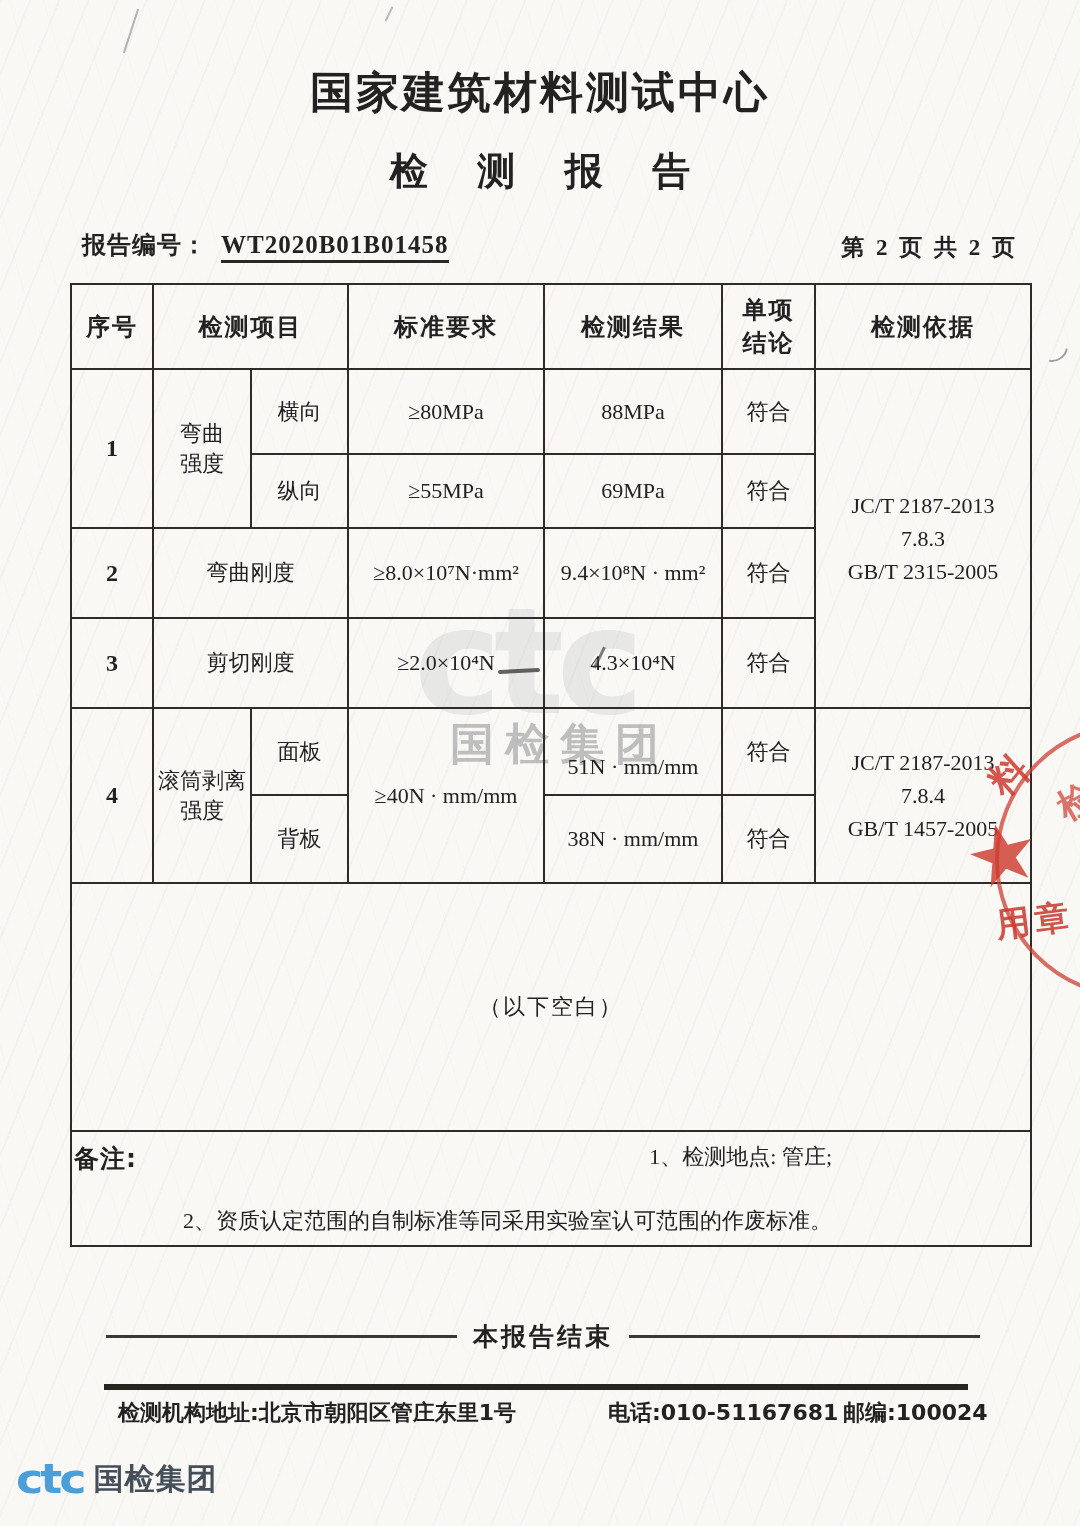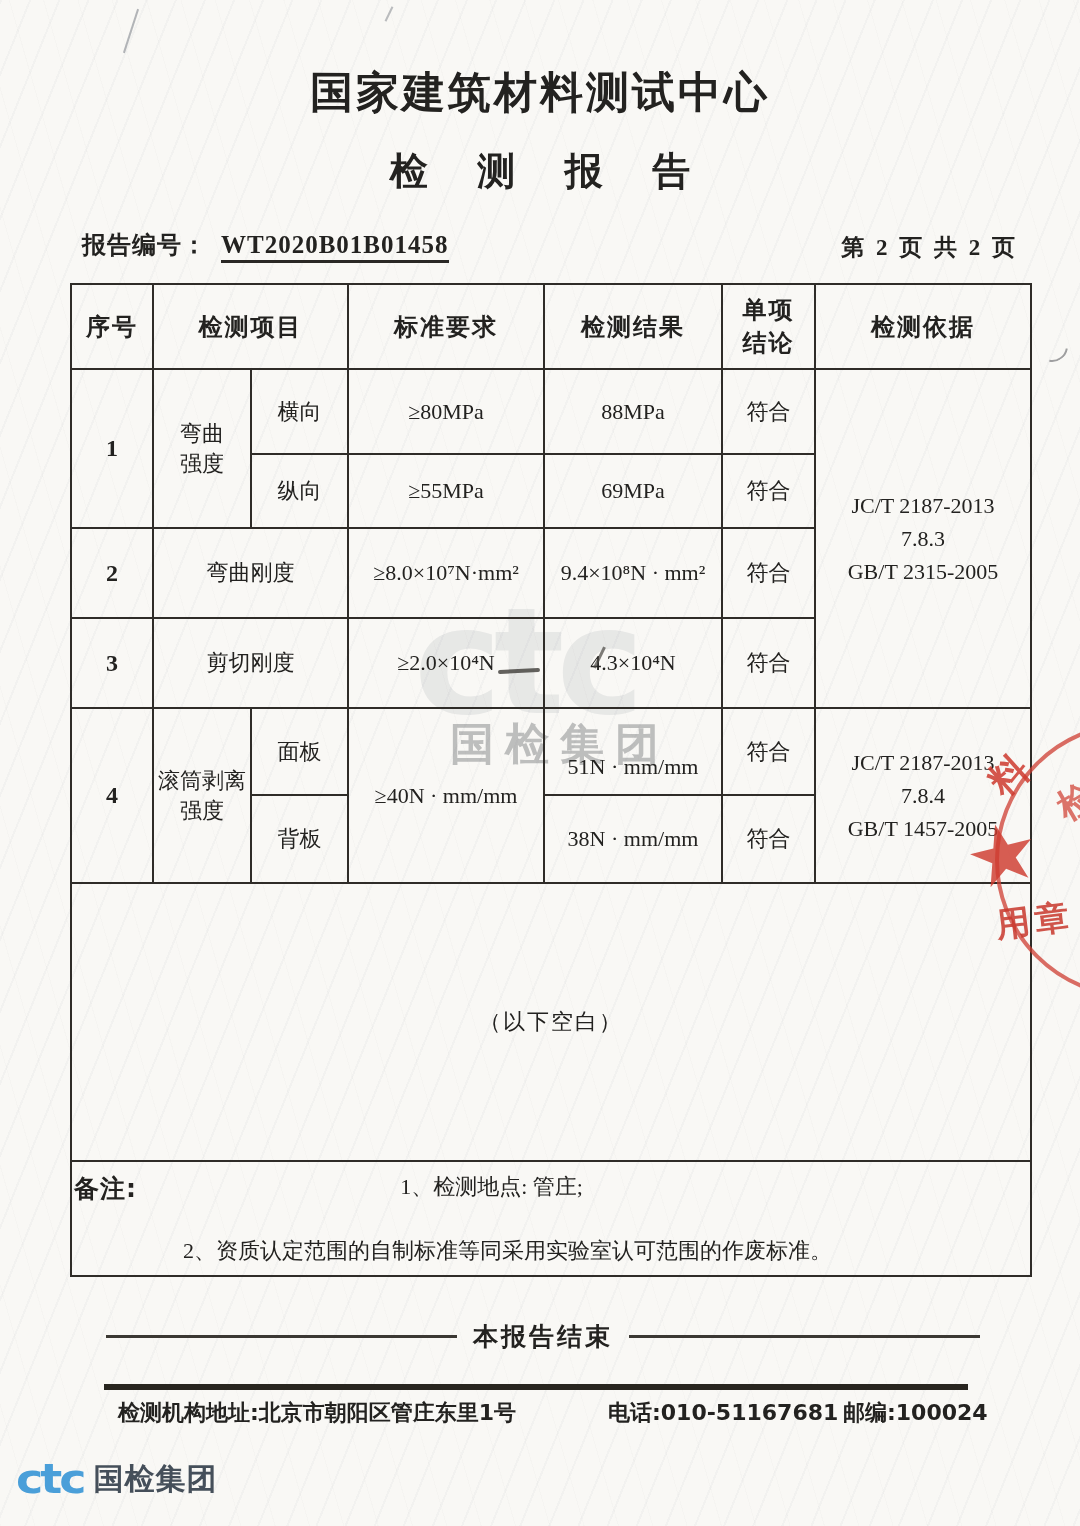--- a/index.html
+++ b/index.html
@@ -37,21 +37,21 @@
   table.results { position:absolute; left:70px; top:283px; width:960px; z-index:1;
     border-collapse:collapse; table-layout:fixed; }
   table.results td { border:2px solid #2f2c28; text-align:center; vertical-align:middle;
     font-size:22px; padding:0 2px; overflow:hidden; }
   tr.head td { font-weight:700; font-size:24px; letter-spacing:2px; }
   td .ln { display:block; line-height:1.35; }
   td.basis { font-size:22px; }
   td.basis .ln { line-height:1.5; }
   td.blank-cell { vertical-align:top; text-align:left; padding:10px 16px; font-size:23px; letter-spacing:2px; }
   td.remark-cell { vertical-align:top; text-align:left; padding:12px 10px 0 14px; }
-  .remark-wrap { display:flex; align-items:flex-start; }
+  .remark-wrap { display:flex; align-items:flex-start;text-align:right; }
   .remark-label { font-size:25px; font-weight:800; letter-spacing:1px; white-space:nowrap;
     font-family:"DejaVu Sans","Liberation Sans",sans-serif; font-weight:700; }
   .remark-lines { margin-left:14px; font-size:22px; }
   .remark-lines .l2 { margin-top:34px; margin-left:32px; }
   
   .seal-circle { position:absolute; left:995px; top:722px; width:268px; height:268px; z-index:2;
     border:4px solid rgba(206,62,49,0.75); border-radius:50%; }
   .seal-star { position:absolute; left:966px; top:814px; z-index:2; font-size:82px; line-height:1;
     color:rgba(206,58,46,0.82); transform:rotate(-14deg);
     font-family:"DejaVu Sans",sans-serif; }
@@ -195,21 +195,21 @@
           <span class="ln">GB/T 1457-2005</span>
         </td>
       </tr>
 
       <tr style="height:88px">
         <td>背板</td>
         <td>38N · mm/mm</td>
         <td>符合</td>
       </tr>
 
-      <tr style="height:278px">
+      <tr style="height:248px">
         <td colspan="7" class="blank-cell">（以下空白）</td>
       </tr>
 
       <tr style="height:115px">
         <td colspan="7" class="remark-cell">
           <div class="remark-wrap">
             <span class="remark-label">备注:</span>
             <div class="remark-lines">
               <div class="l1">1、检测地点: 管庄;</div>
               <div class="l2">2、资质认定范围的自制标准等同采用实验室认可范围的作废标准。</div>

